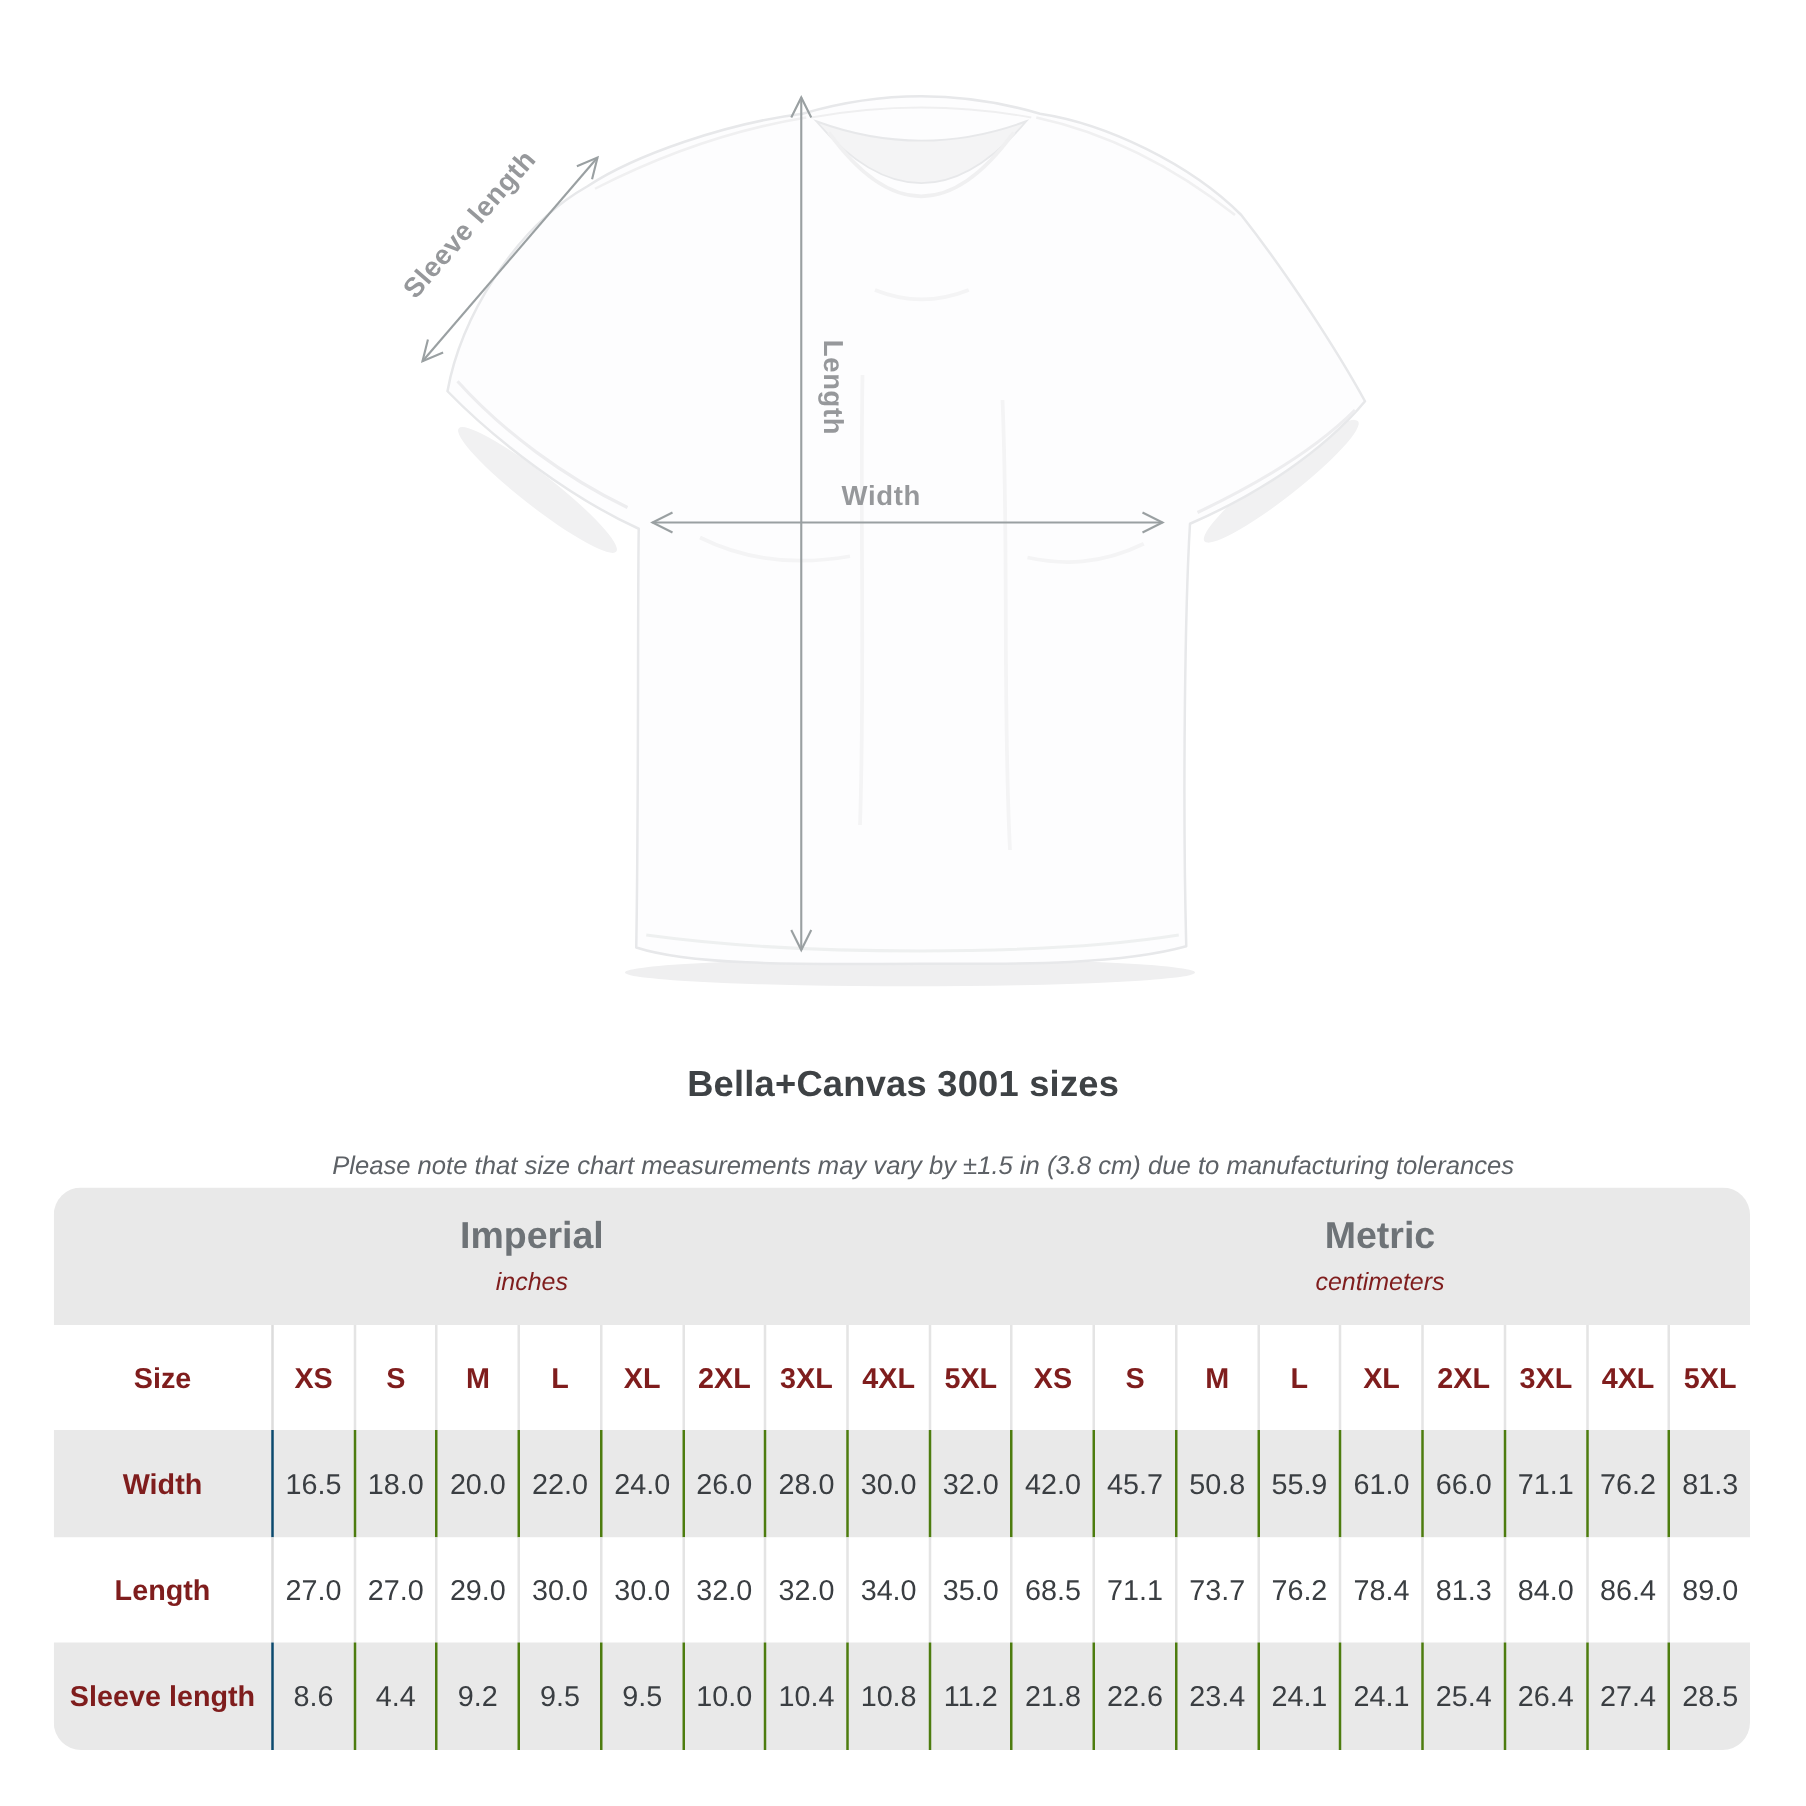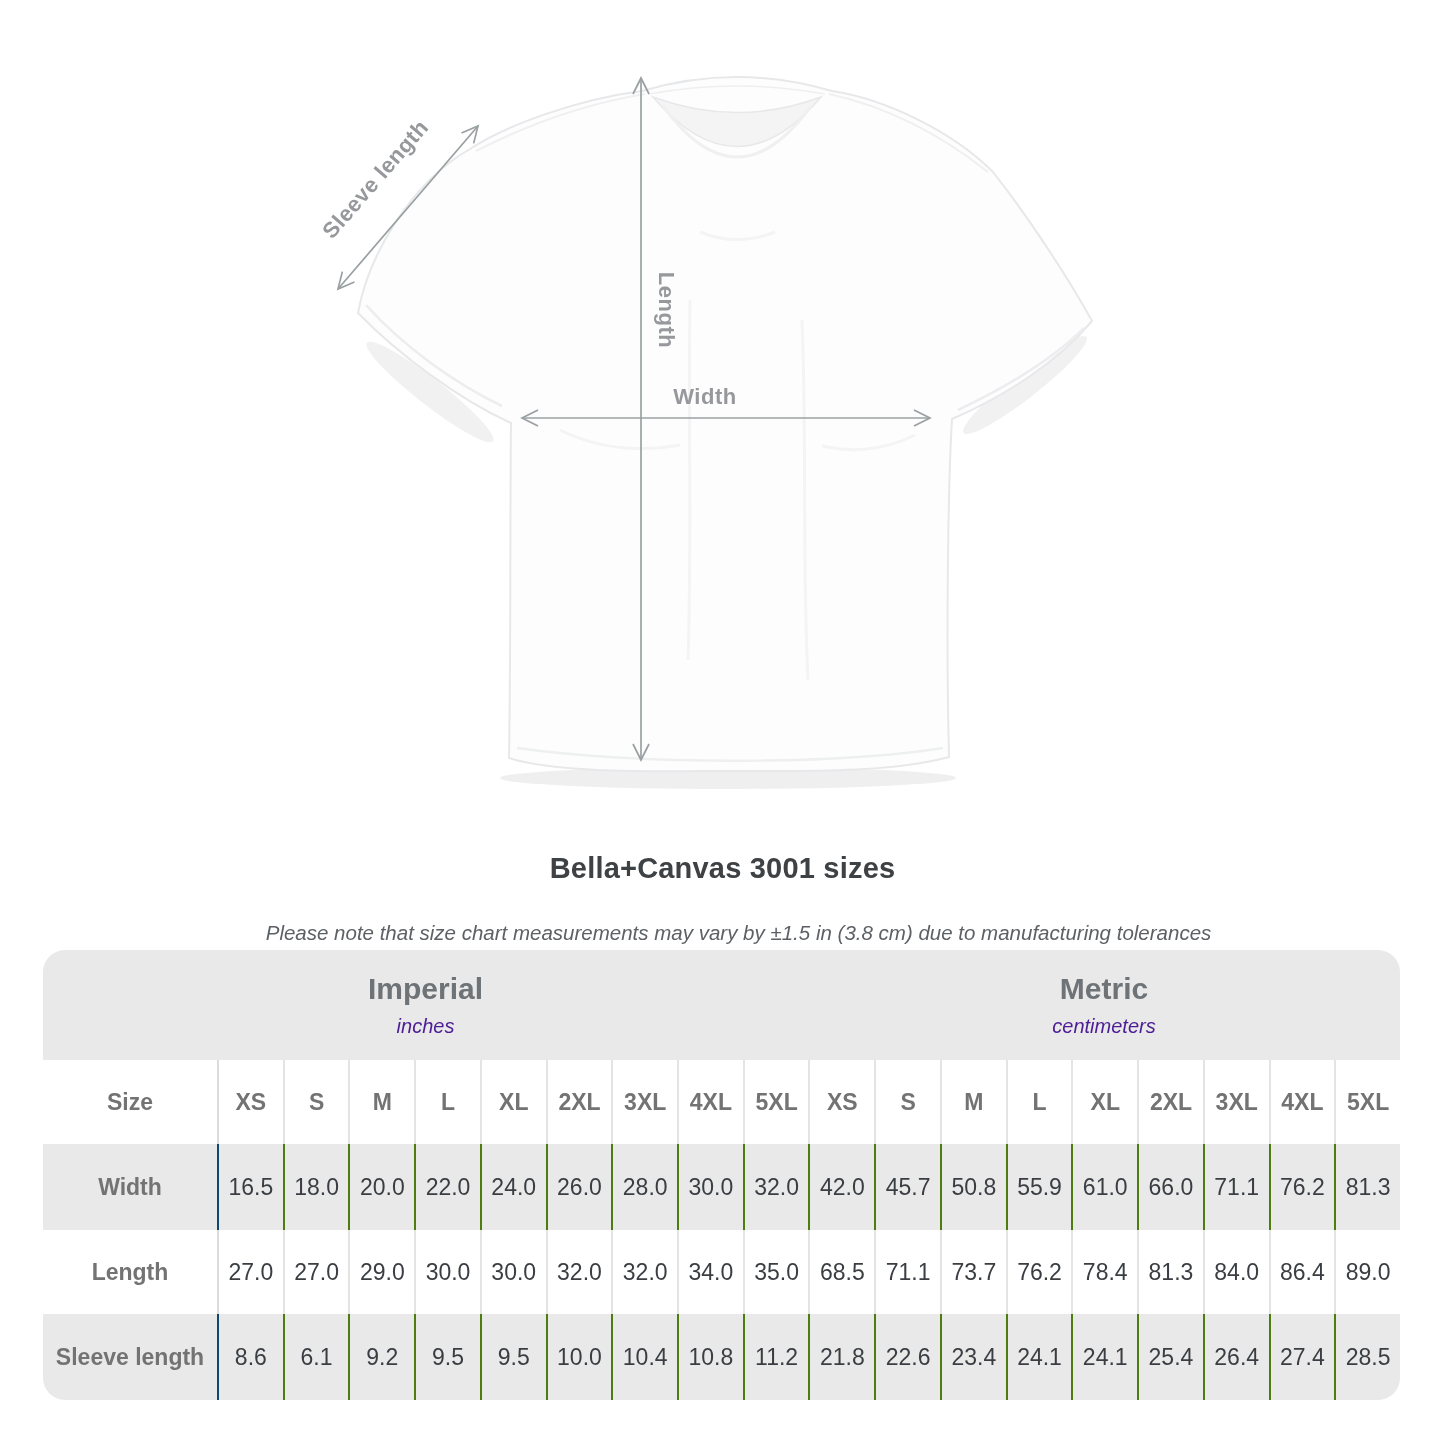--- a/index.html
+++ b/index.html
@@ -22,29 +22,29 @@
   
   .size-table{
     position:absolute;left:43px;top:950px;width:1357px;height:450px;
     border-radius:22px;overflow:hidden;background:#ffffff;
   }
   .band{display:flex;height:110px;background:#e9e9e9;}
   .band-cell{display:flex;flex-direction:column;align-items:center;justify-content:center;gap:9px;}
   .band-left{width:765px;}
   .band-right{flex:1;}
   .band-title{font-size:30px;font-weight:bold;color:#6e7377;}
-  .band-sub{font-size:20px;font-style:italic;color:#4c1d95;}
+  .band-sub{font-size:20px;font-style:italic;color:#7f1d1d;}
   .grid{
     display:grid;height:340px;
     grid-template-columns:174px repeat(18,1fr);
     grid-template-rows:84px 86px 84px 86px;
   }
   .cell{display:flex;align-items:center;justify-content:center;font-size:23px;color:#3a3e42;background:#ffffff;}
   .cell.shade{background:#e9e9e9;}
-  .cell.hdr,.cell.lab{font-weight:bold;color:#737373;}
+  .cell.hdr,.cell.lab{font-weight:bold;color:#7f1d1d;}
   
   .cell.sep{border-left:2px solid #e4e4e4;}
   .cell.shade.sep{border-left:2px solid #4d7c0f;}
   .cell.fd{border-left:2px solid #dcdcdc;}          
   .cell.shade.fd{border-left:2px solid #0c4a6e;}
 </style>
 </head>
 <body>
 
 <div class="stage">
@@ -170,21 +170,21 @@
         <div class="cell sep">71.1</div>
         <div class="cell sep">73.7</div>
         <div class="cell sep">76.2</div>
         <div class="cell sep">78.4</div>
         <div class="cell sep">81.3</div>
         <div class="cell sep">84.0</div>
         <div class="cell sep">86.4</div>
         <div class="cell sep">89.0</div>
         <div class="cell lab shade">Sleeve length</div>
         <div class="cell fd shade">8.6</div>
-        <div class="cell sep shade">6.1</div>
+        <div class="cell sep shade">4.4</div>
         <div class="cell sep shade">9.2</div>
         <div class="cell sep shade">9.5</div>
         <div class="cell sep shade">9.5</div>
         <div class="cell sep shade">10.0</div>
         <div class="cell sep shade">10.4</div>
         <div class="cell sep shade">10.8</div>
         <div class="cell sep shade">11.2</div>
         <div class="cell sep shade">21.8</div>
         <div class="cell sep shade">22.6</div>
         <div class="cell sep shade">23.4</div>

